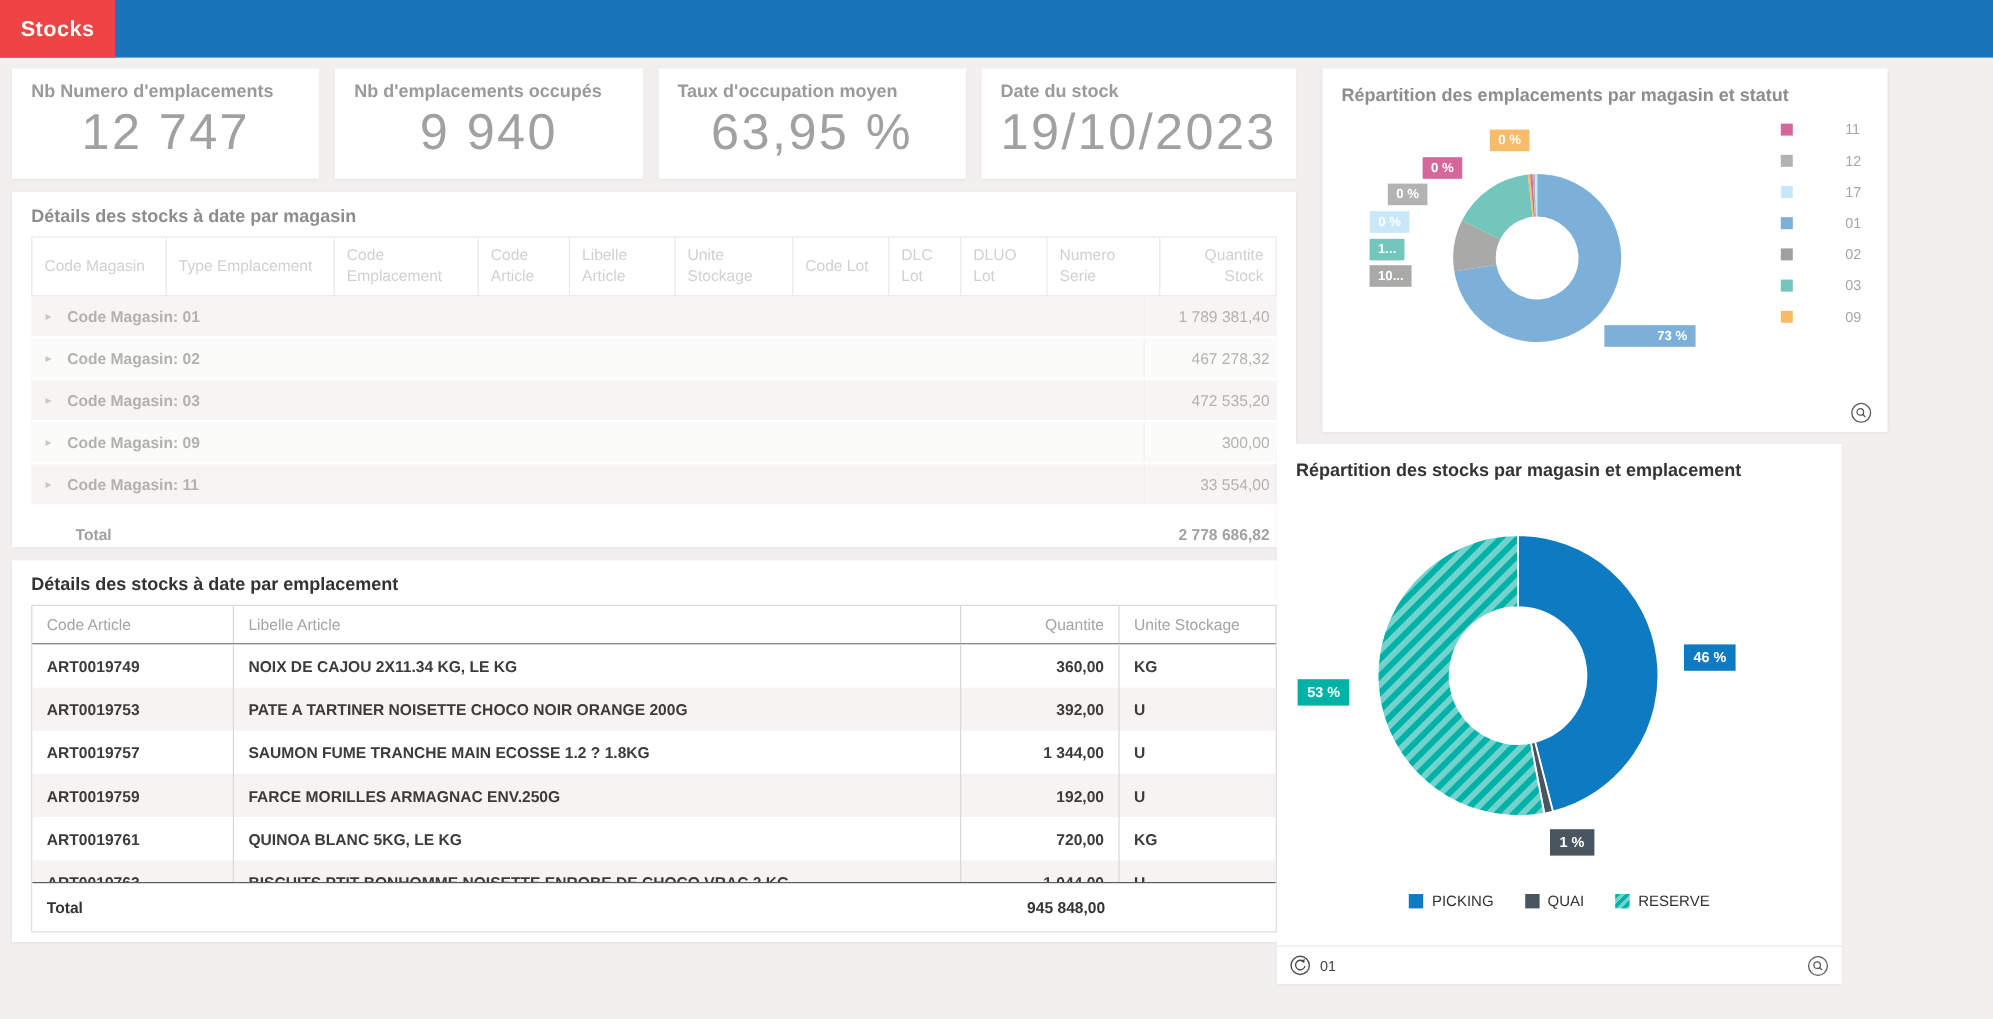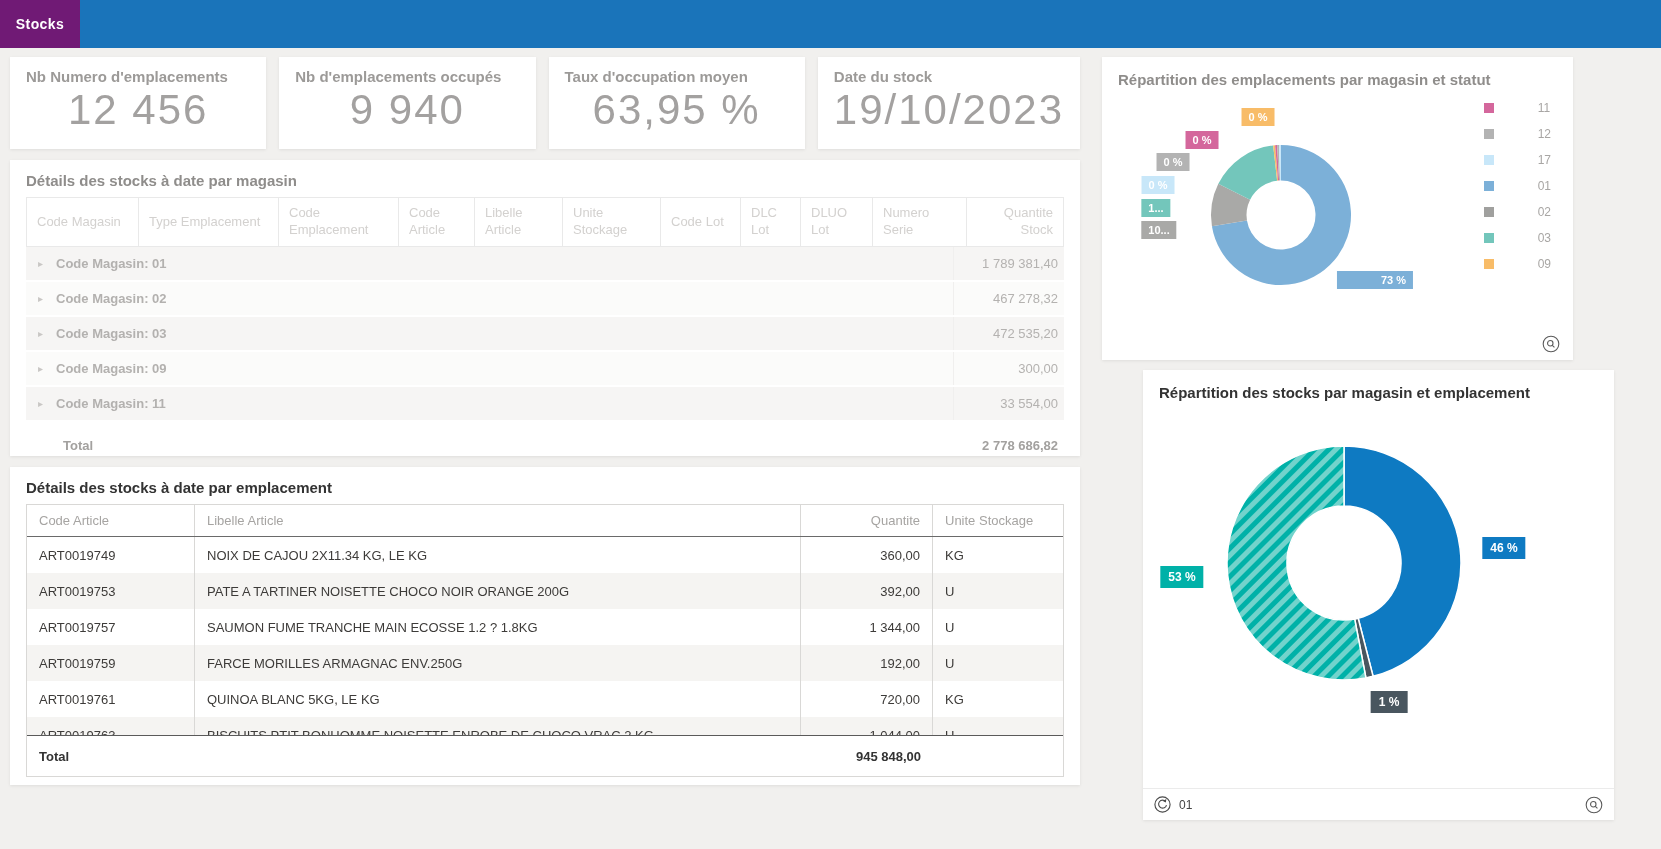--- a/index.html
+++ b/index.html
@@ -4,21 +4,21 @@
 <style>
   html,body{margin:0;padding:0;}
   body{
     width:1661px;height:849px;position:relative;overflow:hidden;
     background:#f1f0ee;font-family:"Liberation Sans",sans-serif;
     -webkit-font-smoothing:antialiased;
   }
   
   .topbar{position:absolute;top:0;left:0;right:0;height:48px;background:#1a74ba;}
   .topbar .tab{
-    width:80px;height:48px;background:#701a75;color:#fff;font-size:14px;font-weight:700;
+    width:96px;height:48px;background:#ef4444;color:#fff;font-size:18px;font-weight:700;
     display:flex;align-items:center;justify-content:center;letter-spacing:.4px;cursor:pointer;
   }
   .page{position:absolute;top:48px;left:0;right:0;bottom:0;}
   .card{position:absolute;background:#fff;box-shadow:0 1px 3px rgba(0,0,0,.08);box-sizing:border-box;}
 
   
   .kpi-row{position:absolute;left:10px;top:9px;width:1070px;height:92px;display:flex;gap:13px;}
   .kpi-card{flex:1;background:#fff;box-shadow:0 1px 3px rgba(0,0,0,.08);padding:11px 16px 0;box-sizing:border-box;}
   .kpi-title{font-size:15px;font-weight:600;color:#9c9a98;white-space:nowrap;}
   .kpi-value{font-size:42px;color:#a3a1a0;text-align:center;margin-top:1px;letter-spacing:2px;white-space:nowrap;}
@@ -47,30 +47,30 @@
   .table2-card{left:10px;top:419px;width:1070px;height:318px;padding:12px 16px;}
   .t2{margin-top:8px;border:1px solid #d9d8d6;}
   .t2-head,.t2-row,.t2-total{display:grid;grid-template-columns:168px 1fr 132px 130px;}
   .t2-head{border-bottom:1px solid #6a6a6a;}
   .t2-hcell{font-size:13px;color:#a6a4a2;padding:8px 12px;border-right:1px solid #d9d8d6;cursor:pointer;}
   .t2-hcell:last-child{border-right:none;}
   .t2-hcell.right{text-align:right;}
   .t2-viewport{height:198px;overflow:hidden;}
   .t2-row{height:36px;background:#fff;cursor:pointer;}
   .t2-row.alt{background:#f5f4f2;}
-  .t2-cell{font-size:13px;color:#3d3b39;padding:0 12px;display:flex;align-items:center;border-right:1px solid #d9d8d6;overflow:hidden;white-space:nowrap;}
+  .t2-cell{font-size:13px;color:#3d3b39;padding:0 12px;display:flex;align-items:center;border-right:1px solid #d9d8d6;overflow:hidden;white-space:nowrap;font-weight:bold;}
   .t2-cell:last-child{border-right:none;}
   .t2-cell.right{justify-content:flex-end;}
   .t2-total{border-top:1px solid #5a5a5a;height:40px;align-items:center;font-size:13px;font-weight:700;color:#333;background:#fff;}
   .t2-tcell{padding:0 12px;}
   .t2-tcell.right{text-align:right;}
 
   
   .chartA-card{left:1102px;top:9px;width:471px;height:303px;}
-  .chartB-card{left:1143px;top:322px;width:471px;height:450px;}
+  .chartB-card{left:1064px;top:322px;width:471px;height:450px;}
   .chart-title{padding:14px 16px 0;white-space:nowrap;}
   .chart-svg{position:absolute;left:0;top:0;}
   .labels-layer{position:absolute;left:0;top:0;right:0;bottom:0;pointer-events:none;}
   .pct-label{position:absolute;transform:translate(-50%,-50%);color:#fff;font-weight:700;white-space:nowrap;}
   .chartA-card .pct-label{font-size:11px;padding:3px 7px;}
   .chartB-card .pct-label{font-size:12px;padding:4px 8px;}
 
   .legendA{position:absolute;right:22px;top:38px;}
   .legA-item{display:flex;align-items:center;height:26px;cursor:pointer;}
   .legA-swatch{width:10px;height:10px;margin-right:8px;flex:none;}
@@ -94,21 +94,21 @@
 
 <div class="topbar">
   <div class="tab">Stocks</div>
 </div>
 
 <div class="page">
 
   <div class="kpi-row" id="kpi-row">
       <div class="kpi-card">
         <div class="kpi-title">Nb Numero d'emplacements</div>
-        <div class="kpi-value">12 456</div>
+        <div class="kpi-value">12 747</div>
       </div>
       <div class="kpi-card">
         <div class="kpi-title">Nb d'emplacements occupés</div>
         <div class="kpi-value">9 940</div>
       </div>
       <div class="kpi-card">
         <div class="kpi-title">Taux d'occupation moyen</div>
         <div class="kpi-value">63,95 %</div>
       </div>
       <div class="kpi-card">
@@ -291,20 +291,34 @@
       </defs>
     <path d="M201.00 76.00A117 117 0 0 1 230.10 306.32L215.18 248.21A57 57 0 0 0 201.00 136.00Z" fill="#0e7ac2" stroke="#fff" stroke-width="1.5"></path>
         <path d="M230.10 306.32A117 117 0 0 1 222.92 307.93L211.68 248.99A57 57 0 0 0 215.18 248.21Z" fill="#49565f" stroke="#fff" stroke-width="1.5"></path>
         <path d="M222.92 307.93A117 117 0 1 1 201.00 76.00L201.00 136.00A57 57 0 1 0 211.68 248.99Z" fill="url(#hatchB)" stroke="#fff" stroke-width="1.5"></path>
       </svg>
     <div class="labels-layer" id="labelsB">
         <div class="pct-label" style="left: 361px; top: 178px; background: rgb(14, 122, 194);">46 %</div>
         <div class="pct-label" style="left: 246px; top: 332px; background: rgb(73, 86, 95);">1 %</div>
         <div class="pct-label" style="left: 39px; top: 207px; background: rgb(0, 177, 168);">53 %</div>
       </div>
+    <div class="legendB" id="legendB">
+        <div class="legB-item">
+          <span class="legB-swatch" style="background: rgb(14, 122, 194);"></span>
+          <span class="legB-text">PICKING</span>
+        </div>
+        <div class="legB-item">
+          <span class="legB-swatch" style="background: rgb(73, 86, 95);"></span>
+          <span class="legB-text">QUAI</span>
+        </div>
+        <div class="legB-item">
+          <span class="legB-swatch hatch"></span>
+          <span class="legB-text">RESERVE</span>
+        </div>
+      </div>
     <div class="chart-footer">
       <div class="icon-btn">
         <svg width="19" height="19" viewBox="0 0 22 22">
             <circle cx="11" cy="11" r="8.8" fill="none" stroke="#4a4a4a" stroke-width="1.3"></circle>
             <path d="M 14.6 7.6 A 4.6 4.6 0 1 0 15.6 11.6" fill="none" stroke="#4a4a4a" stroke-width="1.3"></path>
             <path d="M 15.4 4.6 L 14.9 8.6 L 11.4 6.9 Z" fill="#4a4a4a"></path>
           </svg>
       </div>
       <span class="drill-value">01</span>
       <div class="spacer"></div>

